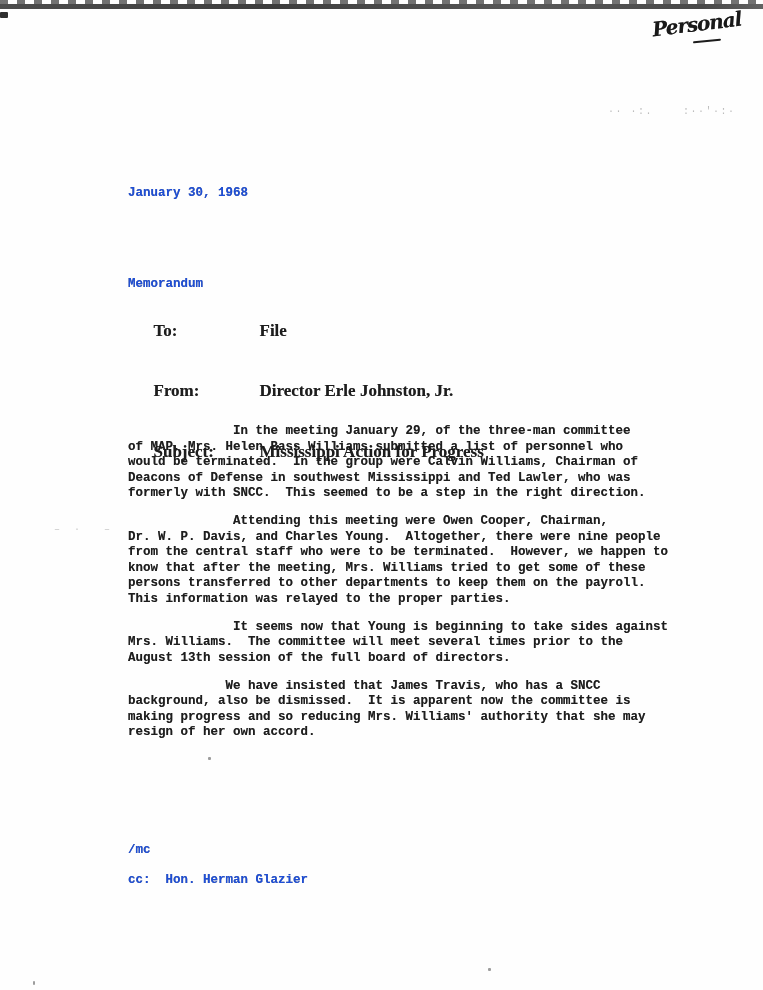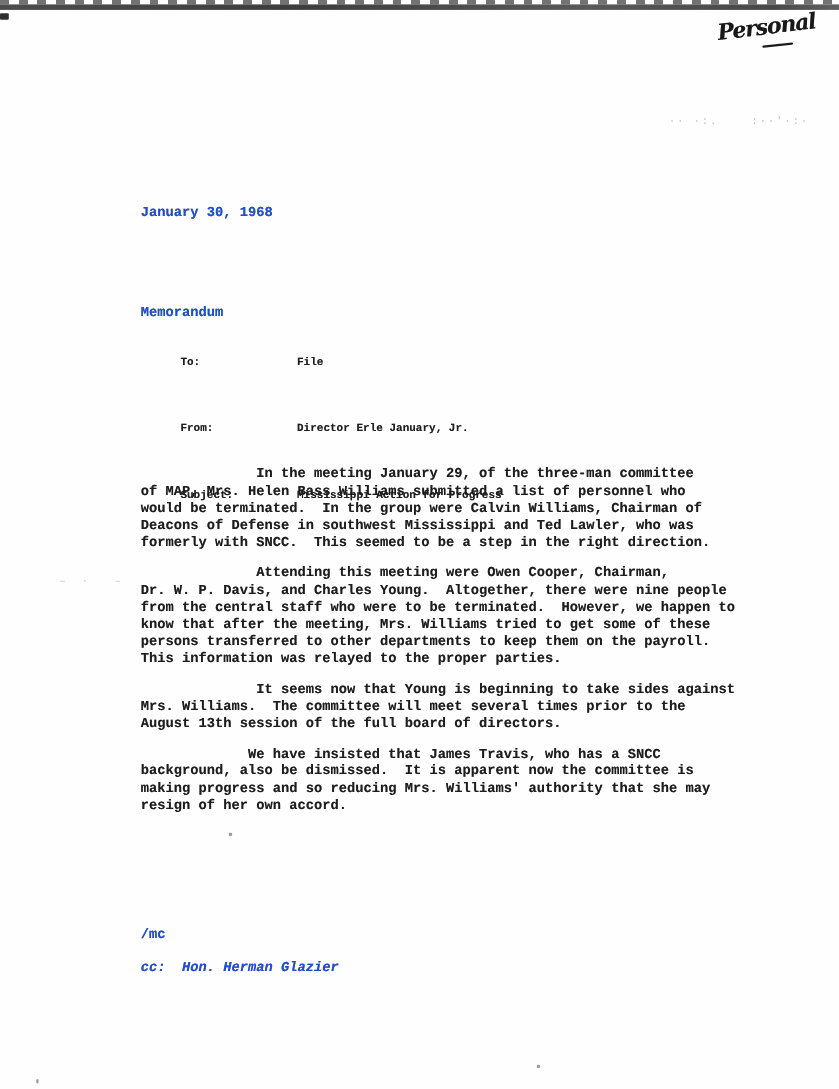--- a/index.html
+++ b/index.html
@@ -63,30 +63,30 @@
     color: #c9c9c9;
   }
   .speck { position: absolute; width: 3px; height: 3px; background: #9d9d9d; border-radius: 1px; }
   .speck-1 { left: 208px; top: 757px; }
   .speck-2 { left: 488px; top: 968px; }
   .speck-3 { left: 33px; top: 981px; width: 2px; height: 4px; }
   
   .date-line   { left: 128px; top: 186px; }
   .title-line  { left: 128px; top: 277px; text-align: center; }
   .rows-block  { position: absolute; left: 128px; top: 307px; }
-  .memo-row    { margin: 0 0 14px 0; font-size: 10px; line-height: 15.5px;
+  .memo-row    { margin: 0 0 14px 0; font-size: 17px; line-height: 15.5px;
                  font-weight: bold; white-space: pre;
-                 text-shadow: 0 0 0.5px rgba(25,25,25,0.55); }
+                 text-shadow: 0 0 0.5px rgba(25,25,25,0.55); font-family: Liberation Serif, serif; }
   .memo-label  { display: inline-block; width: 106px; }
   .body-block  { position: absolute; left: 128px; top: 424px; }
   .para        { margin: 0 0 12.5px 0; font-size: 12.5px; line-height: 15.5px;
                  font-weight: bold; white-space: pre;
                  text-shadow: 0 0 0.5px rgba(25,25,25,0.55); font-family: Liberation Mono, monospace; }
   .initials-line { left: 128px; top: 843px; }
-  .cc-line       { left: 128px; top: 873px; font-style: italic; }
+  .cc-line       { left: 128px; top: 873px; }
 </style>
 </head>
 <body>
 
 <div class="page">
 
   <div class="top-dashes"></div>
   <div class="top-band"></div>
   <div class="corner-mark"></div>
 
@@ -98,21 +98,21 @@
 
   <div class="typed date-line">January 30, 1968</div>
 
   <div class="typed title-line">Memorandum</div>
 
   <div class="rows-block">
     <div class="memo-row">
       <span class="memo-label">To:</span><span class="memo-value">File</span>
     </div>
     <div class="memo-row">
-      <span class="memo-label">From:</span><span class="memo-value">Director Erle January, Jr.</span>
+      <span class="memo-label">From:</span><span class="memo-value">Director Erle Johnston, Jr.</span>
     </div>
     <div class="memo-row">
       <span class="memo-label">Subject:</span><span class="memo-value">Mississippi Action for Progress</span>
     </div>
   </div>
 
   <div class="body-block">
     <div class="para">              In the meeting January 29, of the three-man committee
 of MAP, Mrs. Helen Bass Williams submitted a list of personnel who
 would be terminated.  In the group were Calvin Williams, Chairman of

